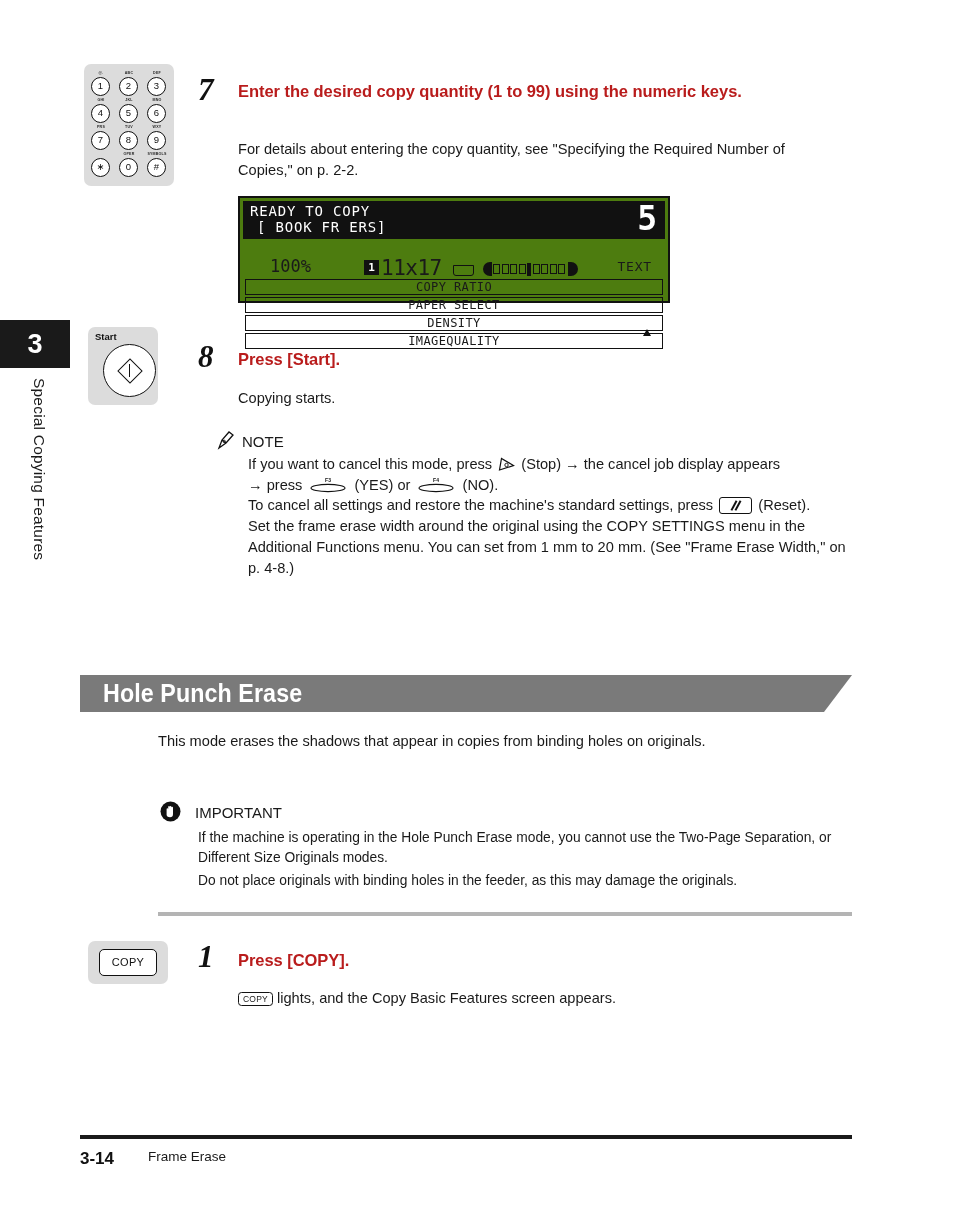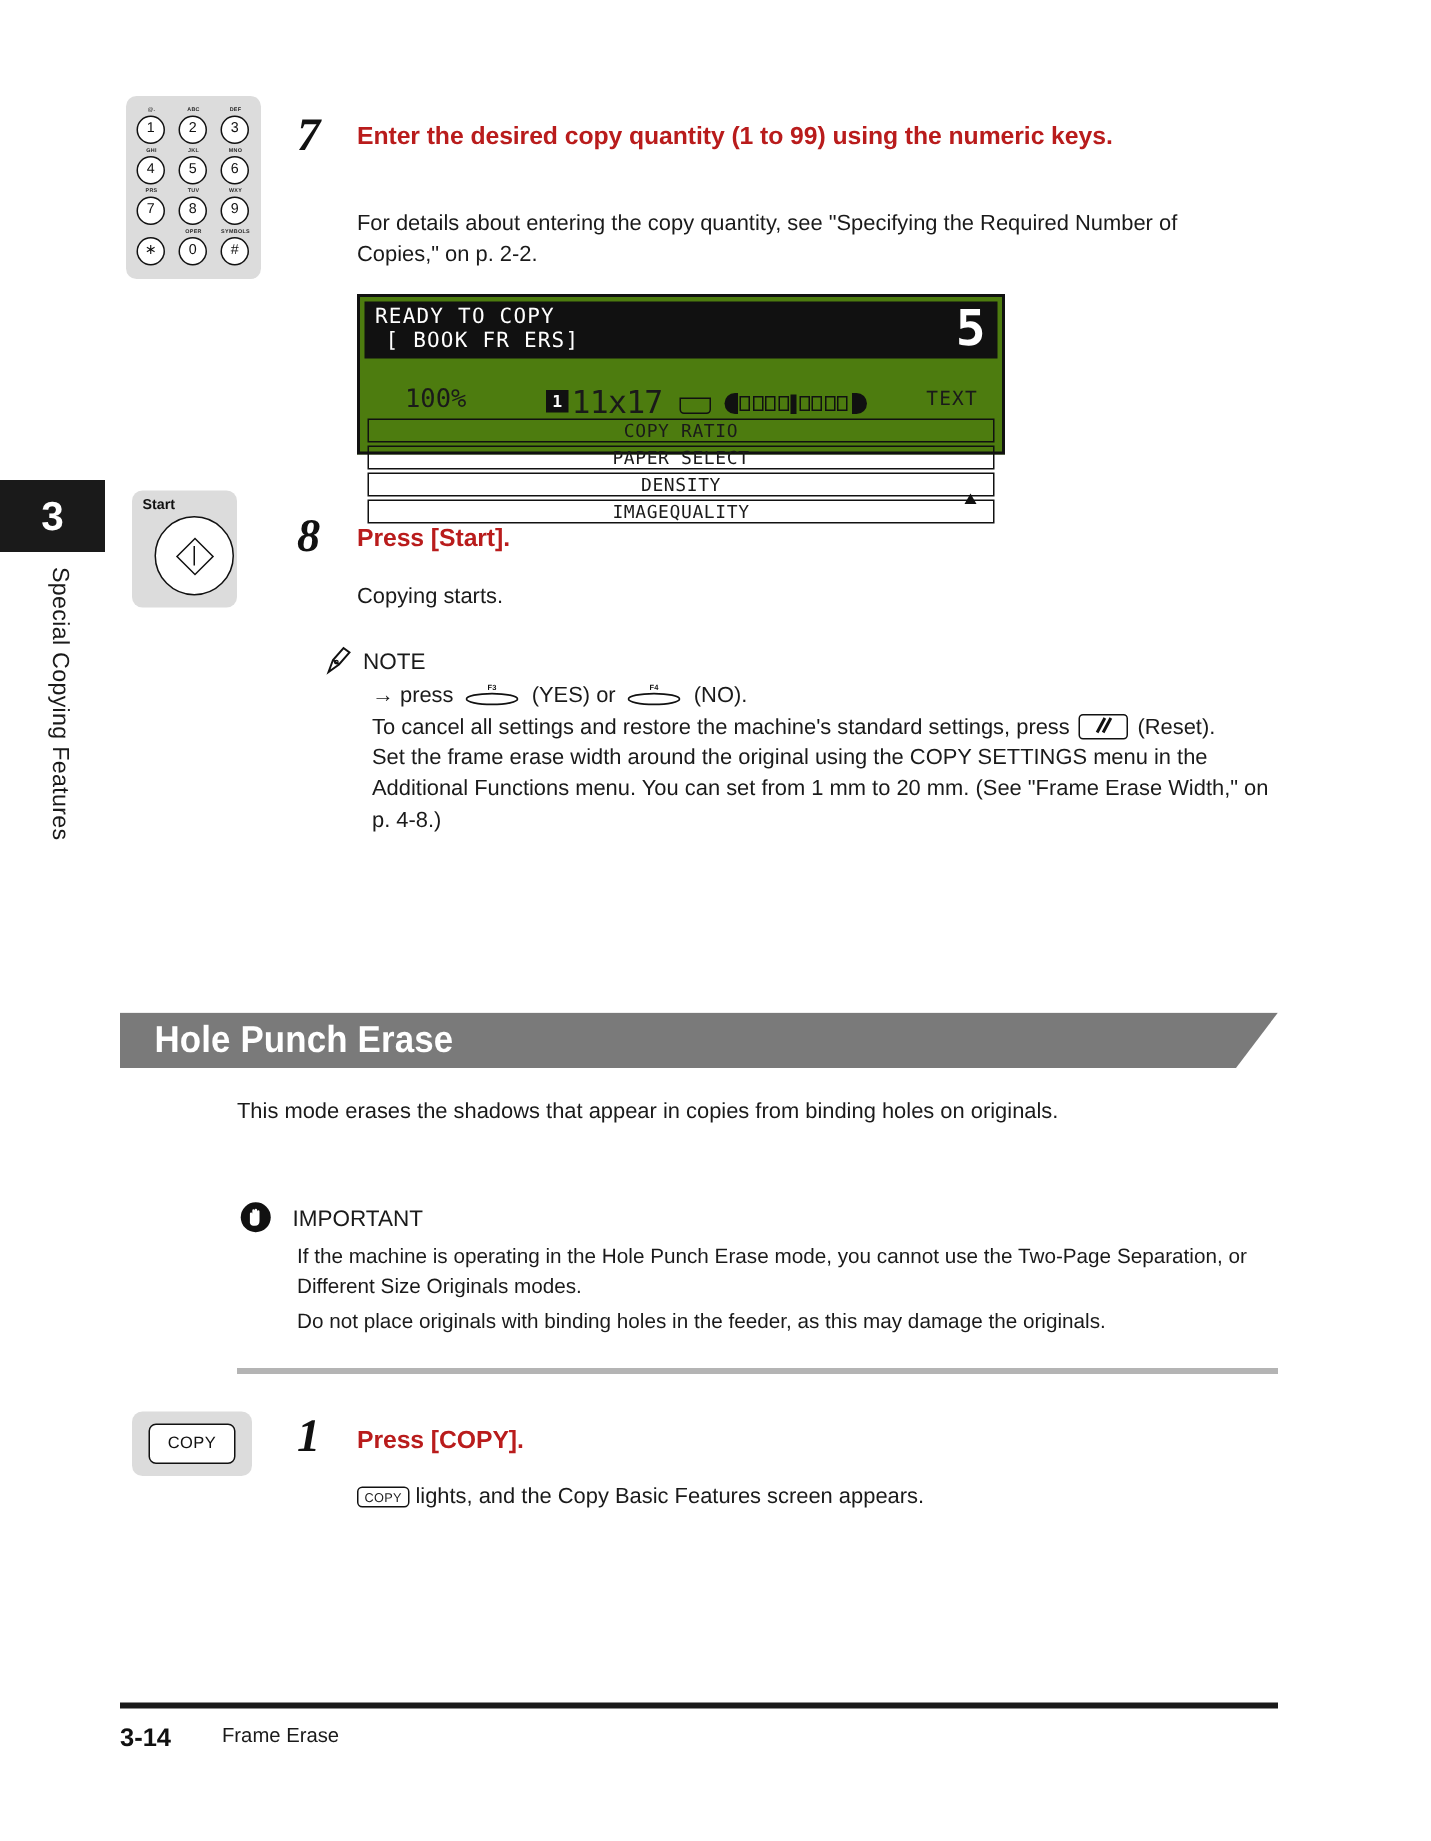--- a/index.html
+++ b/index.html
@@ -568,20 +568,32 @@
 <div class="note-icon" style="left:216px; top:430px;">
   <svg width="20" height="20" viewBox="0 0 20 20">
     <path d="M3 18 L6 10 L13 2 L17 5 L10 13 Z" fill="none" stroke="#111" stroke-width="1.3"></path>
     <line x1="6" y1="10" x2="10" y2="13" stroke="#111" stroke-width="1.1"></line>
     <circle cx="8.2" cy="11.4" r="1.2" fill="none" stroke="#111" stroke-width="0.9"></circle>
   </svg>
 </div>
 <div class="abs body-text" style="left:242px; top:431px; font-size:15px;">NOTE</div>
 
 <div class="abs note-text" style="left:248px; top:454px; width:600px;">
+  <div>
+    <span>If you want to cancel this mode, press</span>
+    <span class="ico-stop">
+      <svg width="19" height="15" viewBox="0 0 19 15">
+        <path d="M2.5 13 L16.5 8.5 L4.5 1.5 Z" fill="none" stroke="#111" stroke-width="1.2"></path>
+        <circle cx="9.5" cy="8" r="1.7" fill="none" stroke="#111" stroke-width="0.9"></circle>
+      </svg>
+    </span>
+    <span>(Stop)</span>
+    <span>→</span>
+    <span>the cancel job display appears</span>
+  </div>
   <div>
     <span>→</span>
     <span>press</span>
     <span class="ico-fkey">
       <svg width="40" height="17" viewBox="0 0 40 17">
         <text x="20" y="6" font-size="5" font-family="Liberation Sans, sans-serif" font-weight="bold" text-anchor="middle" fill="#111">F3</text>
         <ellipse cx="20" cy="12" rx="17" ry="3.6" fill="none" stroke="#111" stroke-width="1.1"></ellipse>
       </svg>
     </span>
     <span>(YES) or</span>

